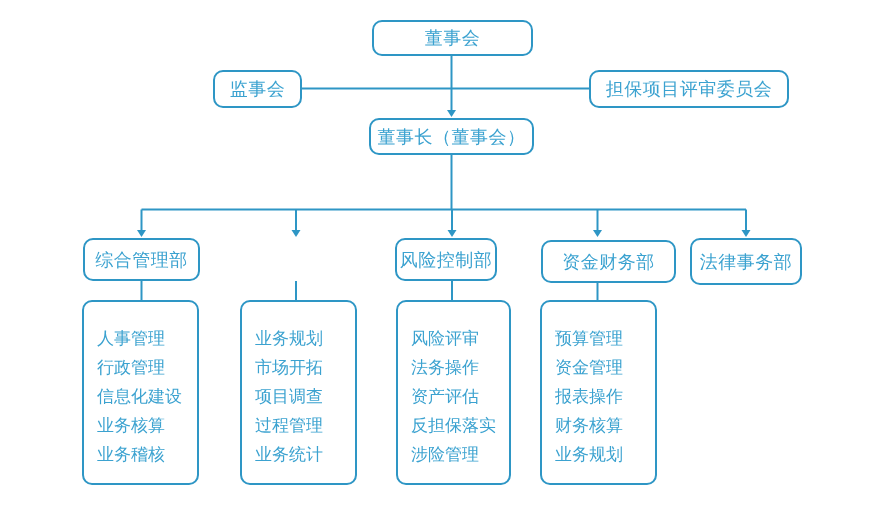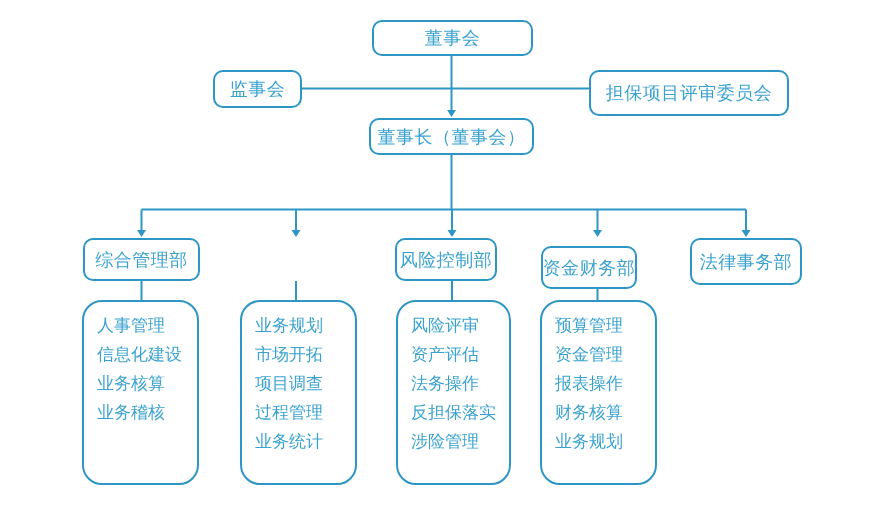--- a/index.html
+++ b/index.html
@@ -28,24 +28,24 @@
     color:var(--text);
     display:flex;align-items:center;justify-content:center;
     font-size:18px;
     white-space:nowrap;
     letter-spacing:0.5px;
   }
   .list-box{
     position:absolute;
     box-sizing:border-box;
     border:2px solid var(--line);
-    border-radius:20px;
+    border-radius:10px;
     background:var(--box-bg);
     color:var(--text);
-    padding:9px 4px 0 13px;
+    padding:22px 4px 0 13px;
   }
   .list-item{
     font-size:17px;
     line-height:29px;
     white-space:nowrap;
   }
 </style>
 </head>
 <body>
 
@@ -76,52 +76,53 @@
     <line x1="141.5" y1="281" x2="141.5" y2="301"></line>
     <line x1="296" y1="281" x2="296" y2="301"></line>
     <line x1="452" y1="281" x2="452" y2="301"></line>
     <line x1="597.5" y1="281" x2="597.5" y2="301"></line>
   </svg>
 
   <div class="node" style="left:372px;top:20px;width:161px;height:36px">董事会</div>
 
   <div class="node" style="left:213px;top:70px;width:89px;height:38px">监事会</div>
 
-  <div class="node" style="left:589px;top:70px;width:200px;height:46px">担保项目评审委员会</div>
+  <div class="node" style="left:589px;top:70px;width:200px;height:38px">担保项目评审委员会</div>
 
   <div class="node" style="left:369px;top:118px;width:165px;height:37px">董事长（董事会）</div>
 
   <div class="node" style="left:83px;top:238px;width:117px;height:43px">综合管理部</div>
 
 
   <div class="node" style="left:395px;top:238px;width:102px;height:43px">风险控制部</div>
 
-  <div class="node" style="left:541px;top:246px;width:96px;height:43px">资金财务部</div>
+  <div class="node" style="left:541px;top:240px;width:135px;height:43px">资金财务部</div>
 
   <div class="node" style="left:690px;top:238px;width:112px;height:47px">法律事务部</div>
 
   <div class="list-box" style="left:82px;top:300px;width:117px;height:185px">
     <div class="list-item">人事管理</div>
+    <div class="list-item">行政管理</div>
     <div class="list-item">信息化建设</div>
     <div class="list-item">业务核算</div>
     <div class="list-item">业务稽核</div>
   </div>
 
   <div class="list-box" style="left:240px;top:300px;width:117px;height:185px">
     <div class="list-item">业务规划</div>
     <div class="list-item">市场开拓</div>
     <div class="list-item">项目调查</div>
     <div class="list-item">过程管理</div>
     <div class="list-item">业务统计</div>
   </div>
 
   <div class="list-box" style="left:396px;top:300px;width:115px;height:185px">
     <div class="list-item">风险评审</div>
+    <div class="list-item">法务操作</div>
     <div class="list-item">资产评估</div>
-    <div class="list-item">法务操作</div>
     <div class="list-item">反担保落实</div>
     <div class="list-item">涉险管理</div>
   </div>
 
   <div class="list-box" style="left:540px;top:300px;width:117px;height:185px">
     <div class="list-item">预算管理</div>
     <div class="list-item">资金管理</div>
     <div class="list-item">报表操作</div>
     <div class="list-item">财务核算</div>
     <div class="list-item">业务规划</div>

